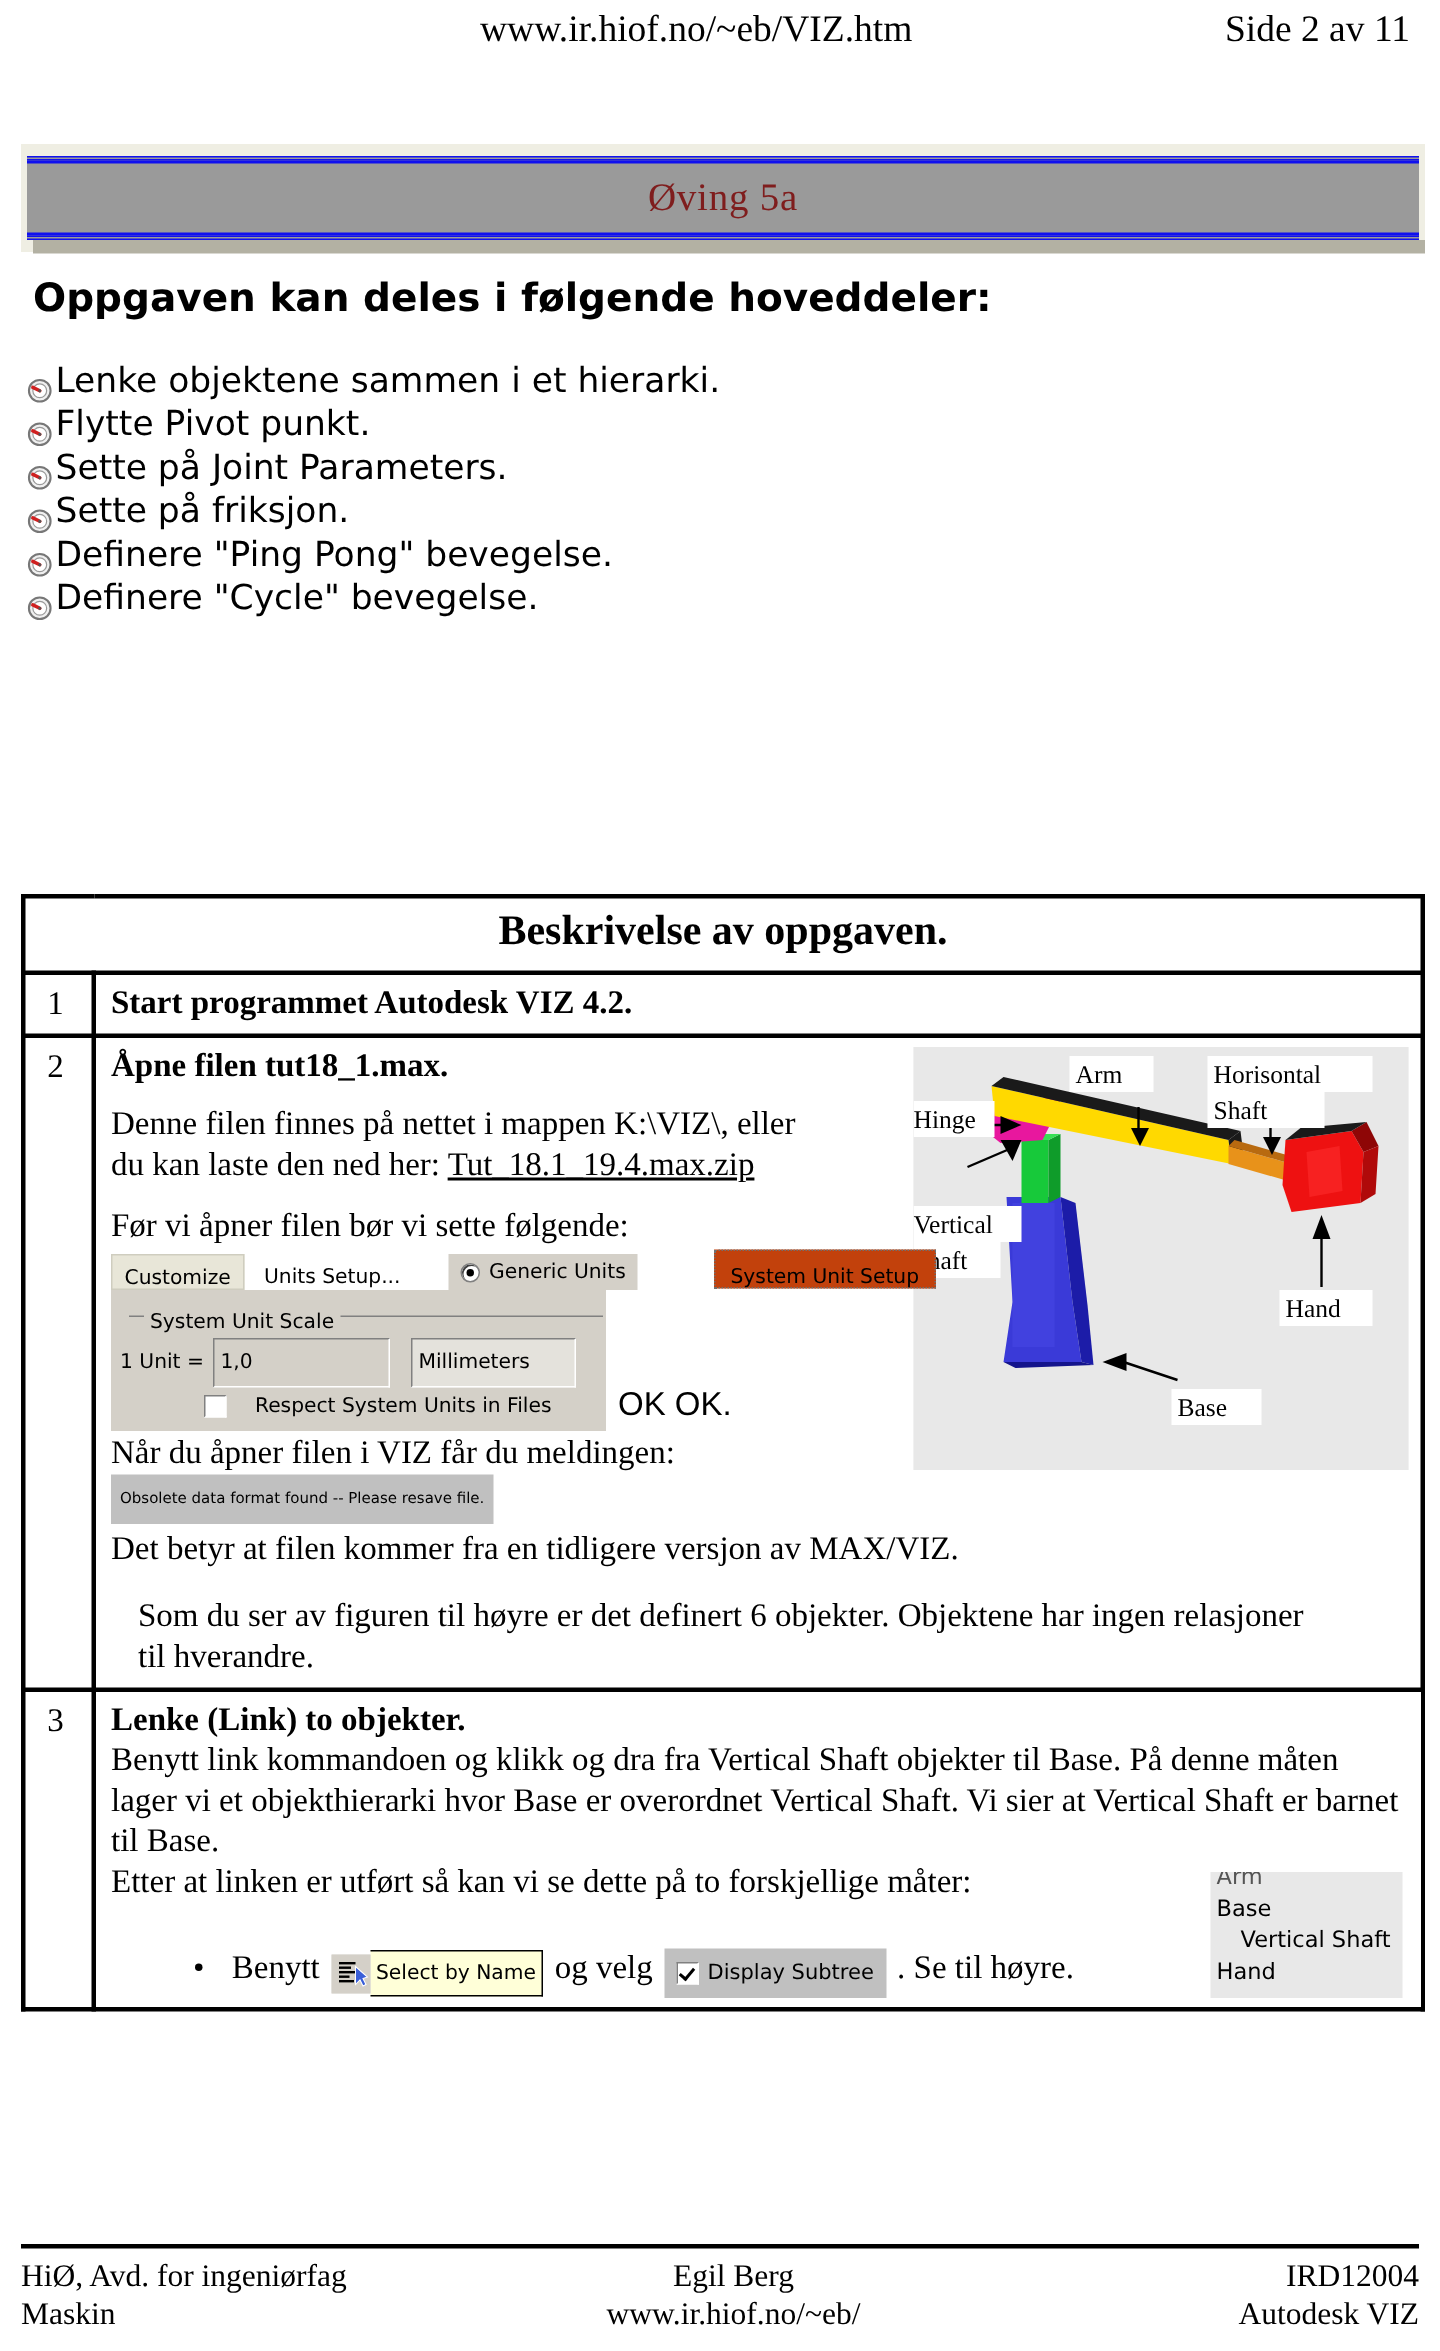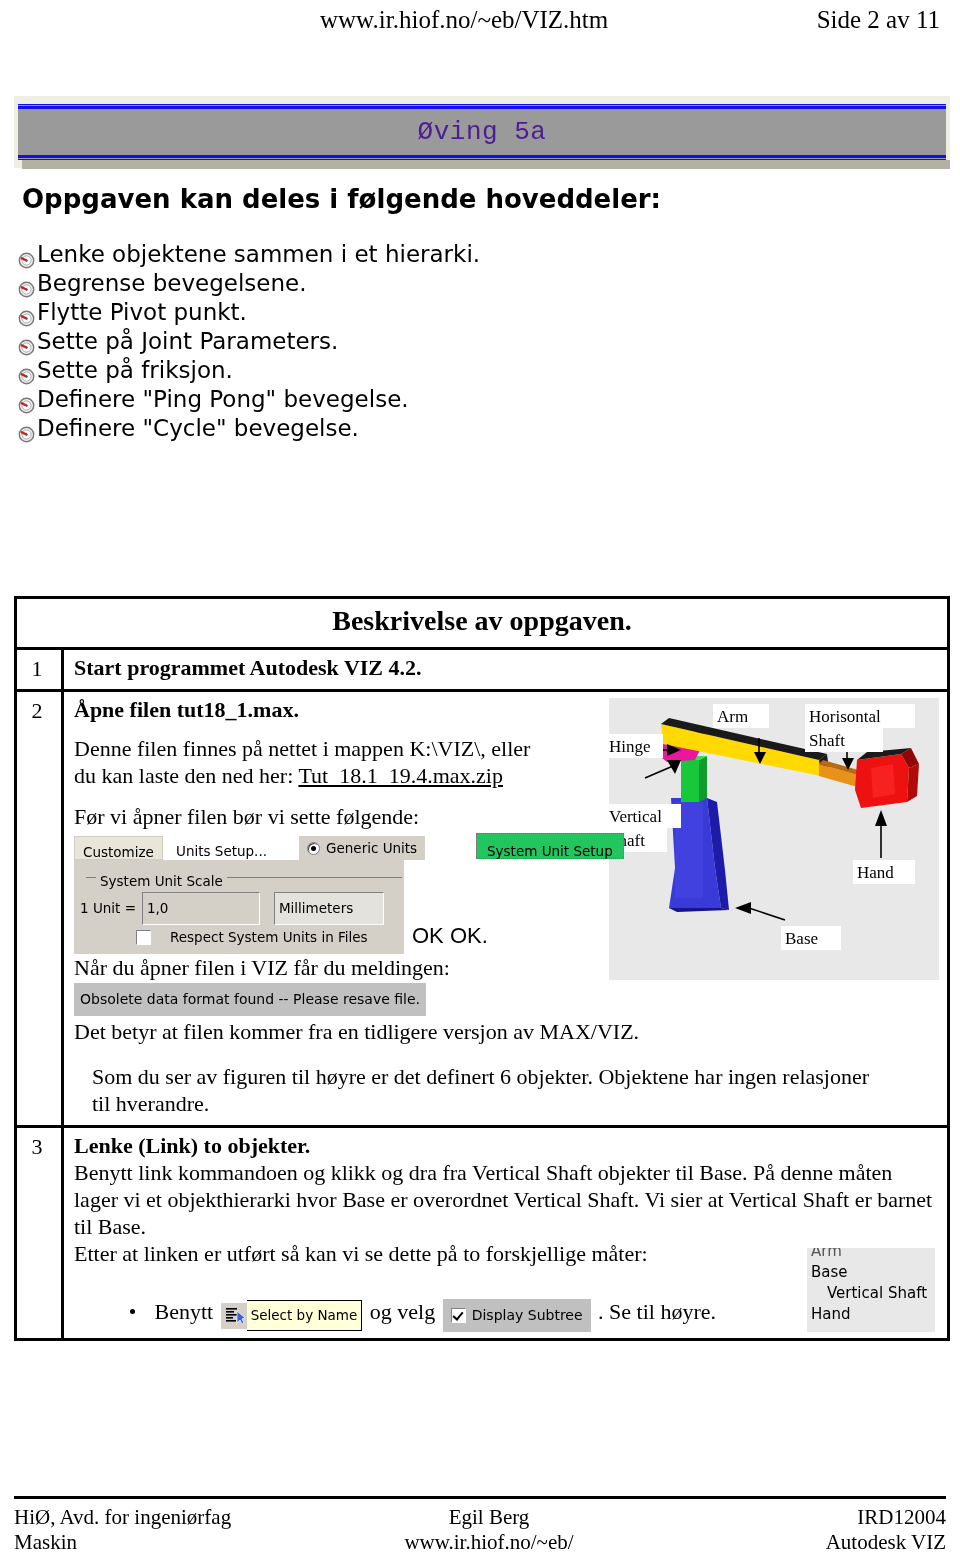--- a/index.html
+++ b/index.html
@@ -37,22 +37,22 @@
     border-bottom:3px double #1010ee;
     box-sizing:border-box;
     display:flex;align-items:center;justify-content:center;
   }
   .banner-inner{
     border-top:2px solid #1010ee;border-bottom:2px solid #1010ee;
     width:100%;height:100%;box-sizing:border-box;
     display:flex;align-items:center;justify-content:center;
   }
   .banner-title{
-    font-family:Liberation Mono, monospace;
-    font-size:26px;color:#4c1d95;letter-spacing:0.5px;
+    font-family:Liberation Serif, serif;
+    font-size:26px;color:#7f1d1d;letter-spacing:0.5px;
   }
   .banner-shadow{
     position:absolute;left:22px;top:160px;width:928px;height:9px;
     background:#b3b1a3;
   }
 
   
   .h2{
     position:absolute;left:22px;top:184px;
     font-family:"DejaVu Sans", sans-serif;
@@ -130,21 +130,21 @@
     width:11px;height:11px;border-radius:50%;
     background:#fff;border:1px solid #808080;
     box-shadow:inset 1px 1px 0 #404040;
     position:relative;flex:0 0 11px;
   }
   .radio:after{
     content:"";position:absolute;left:3px;top:3px;width:5px;height:5px;
     border-radius:50%;background:#000;
   }
   .w-sysbtn{
-    position:absolute;left:402px;top:-3px;height:26px;background:#22c55e;
+    position:absolute;left:402px;top:-3px;height:26px;background:#c2410c;
     padding:4px 10px;box-sizing:border-box;
     border:1px dotted #707070;
   }
   .w-panel{
     position:absolute;left:0;top:24px;width:330px;height:94px;
     background:#d4d0c8;box-sizing:border-box;
   }
   .w-group{
     position:absolute;left:8px;top:6px;width:312px;height:1px;
   }
@@ -175,21 +175,21 @@
   .cbx.on:after{
     content:"";position:absolute;left:3px;top:1px;width:4px;height:8px;
     border:solid #000;border-width:0 2px 2px 0;transform:rotate(40deg);
   }
   .okok{
     position:absolute;left:338px;top:86px;
     font-family:Liberation Sans, sans-serif;font-size:22px;
   }
   .w-msgbar{
     display:inline-block;background:#c0c0c0;
-    font-family:"DejaVu Sans", sans-serif;font-size:14px;
+    font-family:"DejaVu Sans", sans-serif;font-size:10px;
     padding:3px 6px;margin:2px 0 2px 0;text-align:right;
   }
 
   .tooltip-sbn{
     display:inline-flex;align-items:center;vertical-align:middle;
     margin:0 2px;position:relative;top:2px;
   }
   .sbn-icon{
     width:26px;height:26px;background:#d4d0c8;display:inline-block;position:relative;
   }
@@ -252,31 +252,20 @@
     <div class="bl">
       <span class="gauge">
         <svg width="17" height="17" viewBox="0 0 17 17">
           <circle cx="8.5" cy="8.5" r="7.2" fill="#f0f0f0" stroke="#777" stroke-width="1.4"></circle>
           <circle cx="8.5" cy="8.5" r="4.6" fill="#ffffff" stroke="#999" stroke-width="0.8"></circle>
           <path d="M8.5 8.5 L3.9 6.3" stroke="#d02020" stroke-width="2.4" stroke-linecap="round"></path>
           <circle cx="8.5" cy="8.5" r="1" fill="#555"></circle>
         </svg>
       </span>
       <span>Lenke objektene sammen i et hierarki.</span>
-    </div>
-    <div class="bl">
-      <span class="gauge">
-        <svg width="17" height="17" viewBox="0 0 17 17">
-          <circle cx="8.5" cy="8.5" r="7.2" fill="#f0f0f0" stroke="#777" stroke-width="1.4"></circle>
-          <circle cx="8.5" cy="8.5" r="4.6" fill="#ffffff" stroke="#999" stroke-width="0.8"></circle>
-          <path d="M8.5 8.5 L3.9 6.3" stroke="#d02020" stroke-width="2.4" stroke-linecap="round"></path>
-          <circle cx="8.5" cy="8.5" r="1" fill="#555"></circle>
-        </svg>
-      </span>
-      <span>Begrense bevegelsene.</span>
     </div>
     <div class="bl">
       <span class="gauge">
         <svg width="17" height="17" viewBox="0 0 17 17">
           <circle cx="8.5" cy="8.5" r="7.2" fill="#f0f0f0" stroke="#777" stroke-width="1.4"></circle>
           <circle cx="8.5" cy="8.5" r="4.6" fill="#ffffff" stroke="#999" stroke-width="0.8"></circle>
           <path d="M8.5 8.5 L3.9 6.3" stroke="#d02020" stroke-width="2.4" stroke-linecap="round"></path>
           <circle cx="8.5" cy="8.5" r="1" fill="#555"></circle>
         </svg>
       </span>

